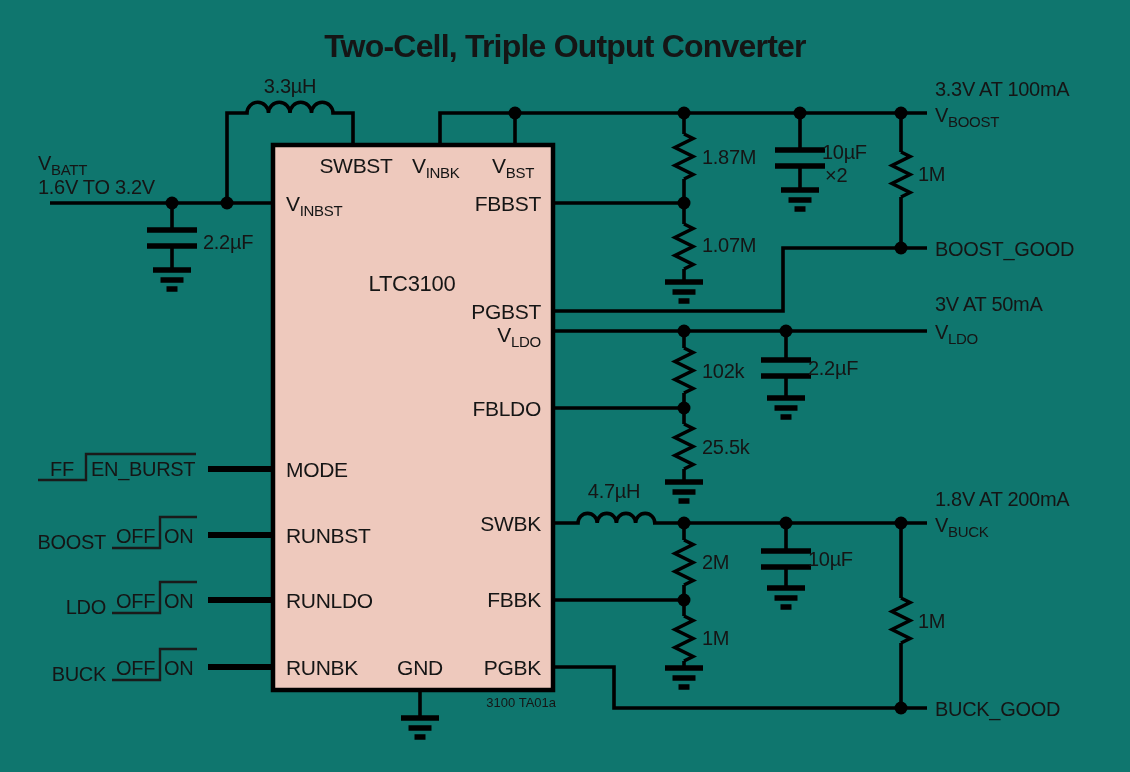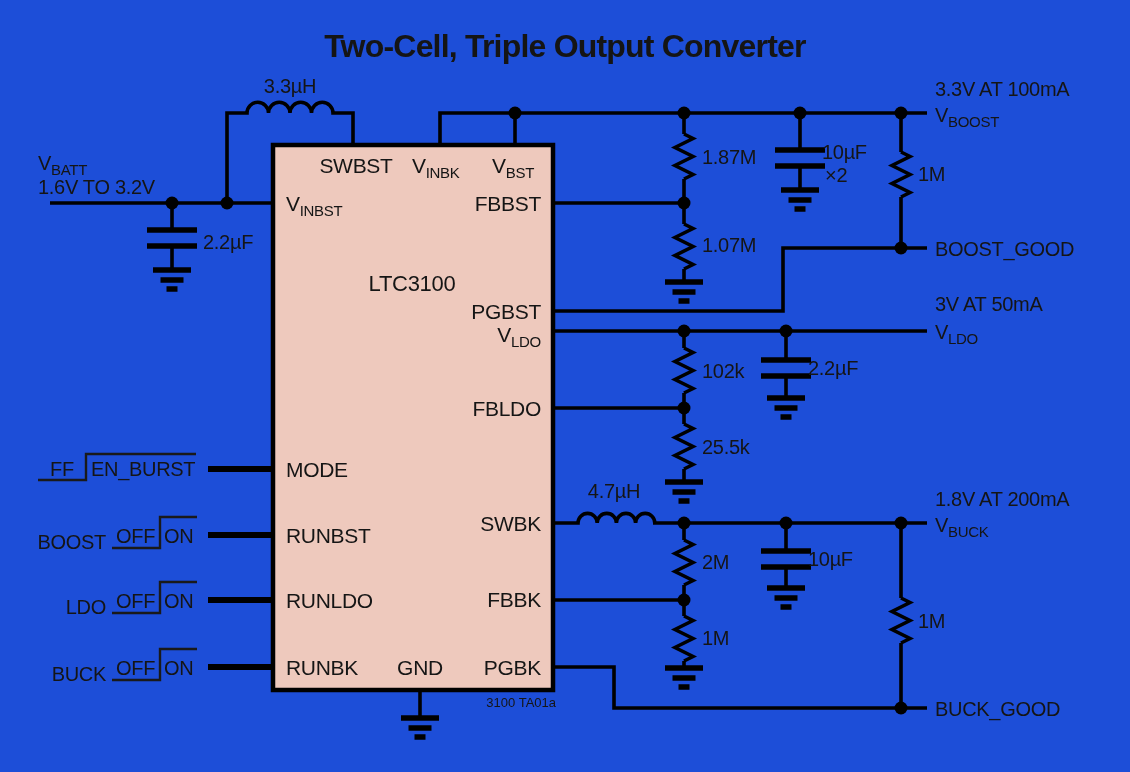--- a/index.html
+++ b/index.html
@@ -1,16 +1,16 @@
 <!DOCTYPE html>
 <html><head>
 <meta charset="utf-8">
 <style>
   html,body{margin:0;padding:0;background:#fff;}
-  .page{width:1130px;height:772px;background:#1d4ed8;position:relative;overflow:hidden;}
+  .page{width:1130px;height:772px;background:#0f766e;position:relative;overflow:hidden;}
   svg{display:block;}
   .wire{stroke:#000;stroke-width:3.6;fill:none;}
   .thick{stroke:#000;stroke-width:5.5;fill:none;}
   .stub{stroke:#000;stroke-width:6;fill:none;}
   .sig{stroke:#1a1a1a;stroke-width:2.4;fill:none;}
   .dot{fill:#000;stroke:none;}
   .ic{fill:#eec9bd;stroke:#000;stroke-width:4.5;}
   text{fill:#151515;font-family:"Liberation Sans",sans-serif;letter-spacing:-0.3px;}
   .t20{font-size:20px;}
   .t21{font-size:21px;}

